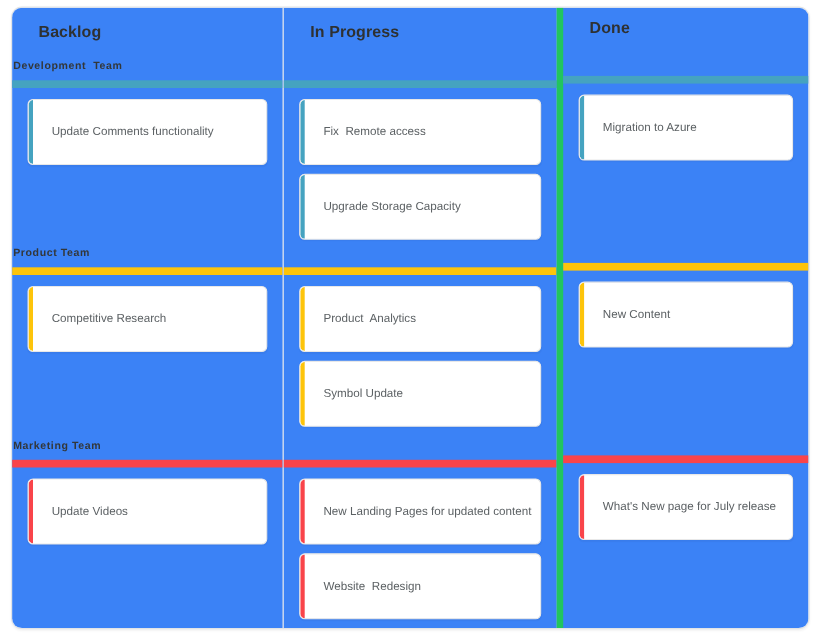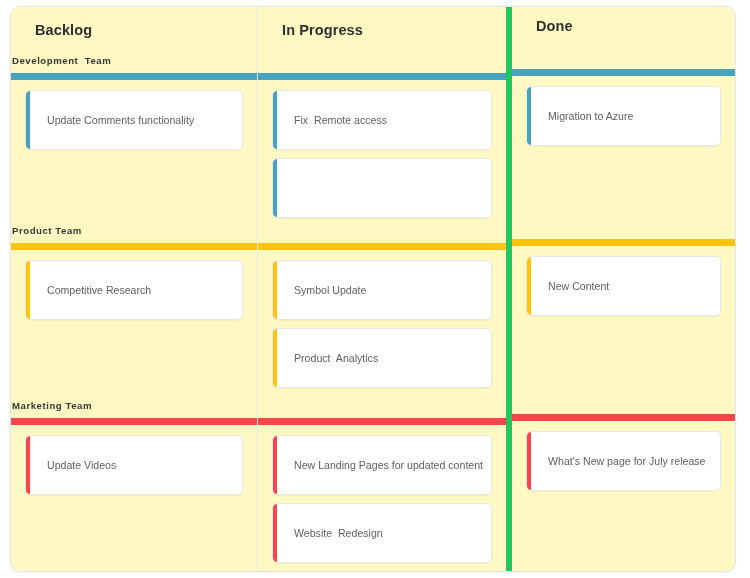--- a/index.html
+++ b/index.html
@@ -26,21 +26,21 @@
     display: flex;
     flex-direction: row;
     box-sizing: border-box;
   }
 
   .column {
     position: relative;
     box-sizing: border-box;
     display: flex;
     flex-direction: column;
-    background: #fef9c3;
+    background: #3b82f6;
   }
   .column.col-0 { width: 246px; }
   .column.col-1 { width: 249px; border-left: 1px solid #e6e8ea; }
   .column.col-2 { width: 229px; border-left: 6px solid #22c55e; justify-content: center; }
 
   .col-header {
     height: 66px;
     box-sizing: border-box;
     position: relative;
     flex: 0 0 auto;
@@ -152,31 +152,32 @@
       <div class="col-title">In Progress</div>
     </div>
     <div class="band" style="background:#45a3c0"></div>
     <div class="lane lane-0">
       <div class="card">
         <span class="card-accent" style="background:#45a3c0"></span>
         <span class="card-text">Fix  Remote access</span>
       </div>
       <div class="card">
         <span class="card-accent" style="background:#45a3c0"></span>
+        <span class="card-text">Upgrade Storage Capacity</span>
       </div>
     </div>
     <div class="band" style="background:#fdc40b"></div>
     <div class="lane lane-1">
       <div class="card">
         <span class="card-accent" style="background:#fdc40b"></span>
+        <span class="card-text">Product  Analytics</span>
+      </div>
+      <div class="card">
+        <span class="card-accent" style="background:#fdc40b"></span>
         <span class="card-text">Symbol Update</span>
-      </div>
-      <div class="card">
-        <span class="card-accent" style="background:#fdc40b"></span>
-        <span class="card-text">Product  Analytics</span>
       </div>
     </div>
     <div class="band" style="background:#f9444a"></div>
     <div class="lane lane-2">
       <div class="card">
         <span class="card-accent" style="background:#f9444a"></span>
         <span class="card-text">New Landing Pages for updated content</span>
       </div>
       <div class="card">
         <span class="card-accent" style="background:#f9444a"></span>

